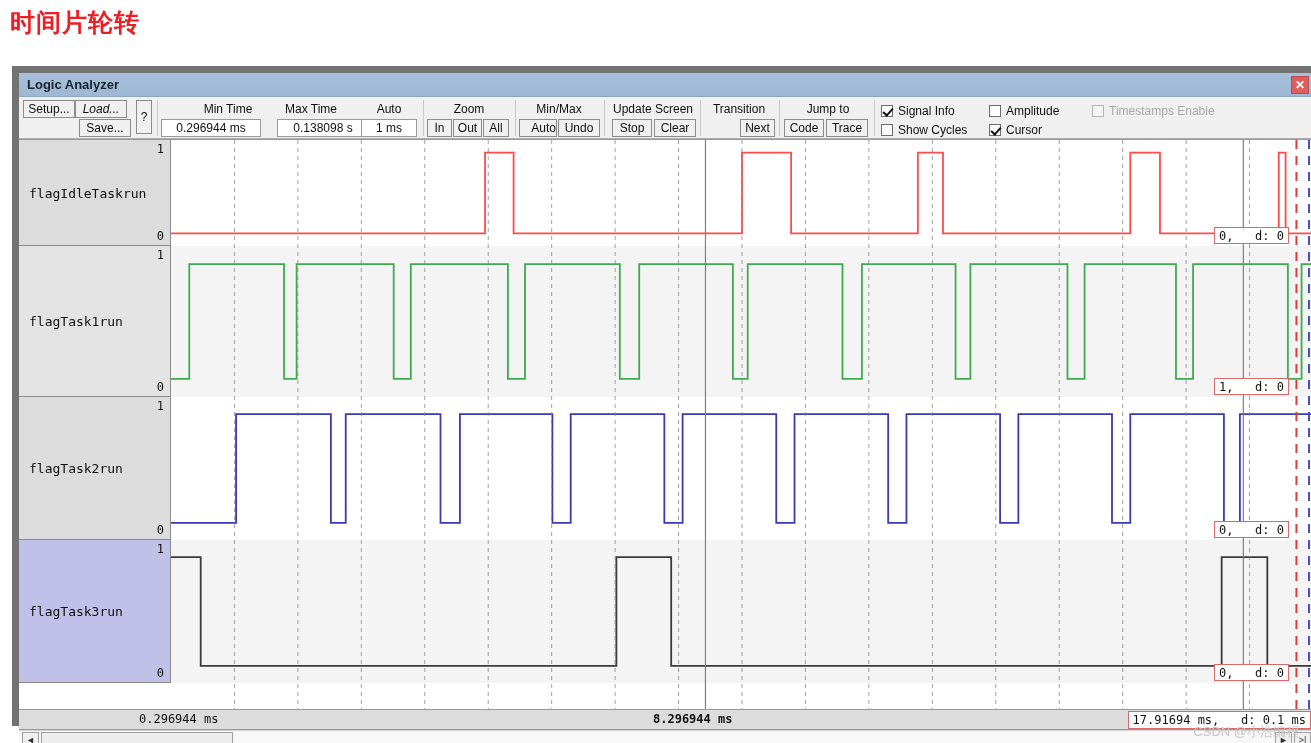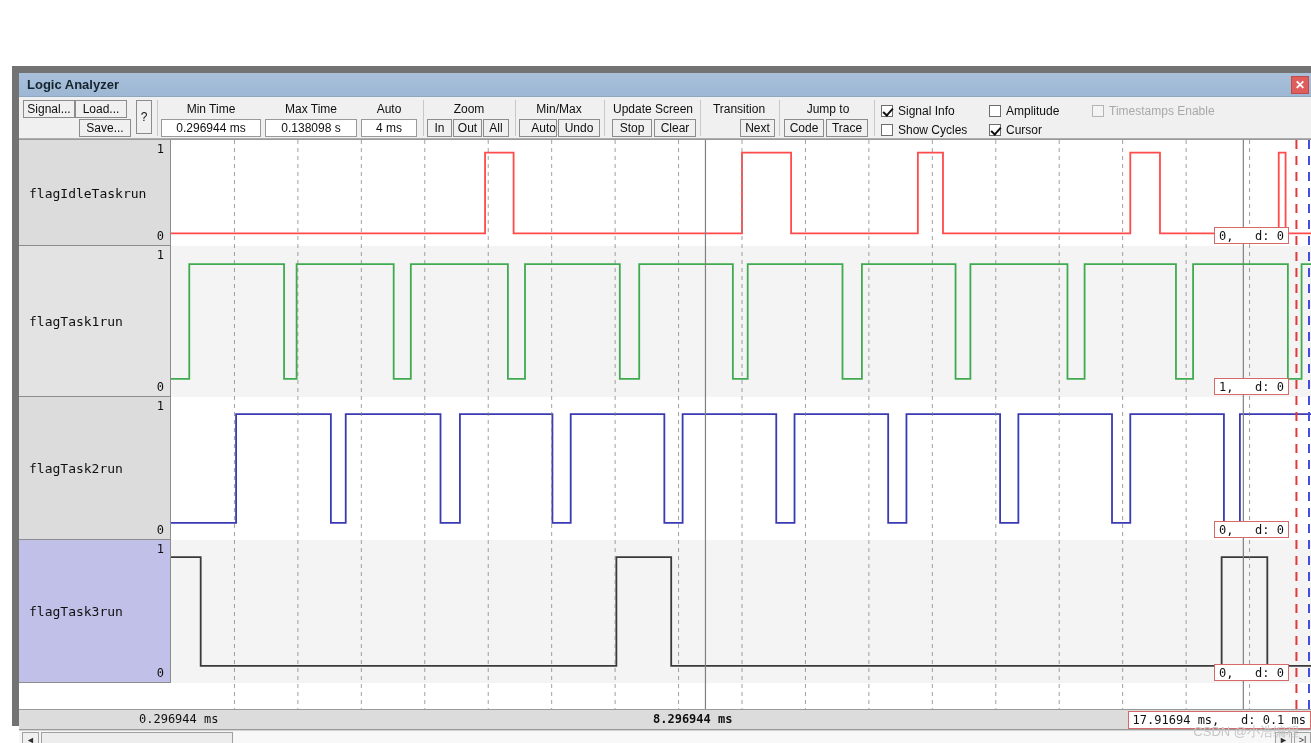--- a/index.html
+++ b/index.html
@@ -273,53 +273,54 @@
     font-size: 13px;
     color: #c6c6c6;
     white-space: nowrap;
   }
 </style>
 </head>
 <body>
 
 <div id="page">
 
+  <div id="page-heading">时间片轮转</div>
 
   <div id="la-window">
 
     <div id="titlebar">
       <span id="titlebar-text">Logic Analyzer</span>
       <div id="close-button">✕</div>
     </div>
 
     <div id="toolbar">
 
       <div class="tb-group" style="left:4px;">
-        <div class="btn" style="position:absolute;left:0;top:2px;width:52px;">Signal...</div>
-        <div class="btn" style="position:absolute;left:52px;top:2px;width:52px;">Load...</div>
+        <div class="btn" style="position:absolute;left:0;top:2px;width:52px;">Setup...</div>
+        <div class="btn" style="position:absolute;left:52px;top:2px;width:52px;font-style:italic;">Load...</div>
         <div class="btn" style="position:absolute;left:56px;top:21px;width:52px;">Save...</div>
       </div>
 
       <div class="btn" style="position:absolute;left:117px;top:3px;width:16px;height:34px;line-height:32px;">?</div>
 
       <div class="tb-sep" style="left:138px;"></div>
 
       <div class="tb-group" style="left:142px;">
-        <div class="grp-label" style="position:absolute;left:0;top:4px;width:100px;">Min Time</div>
+        <div class="grp-label" style="position:absolute;left:17px;top:4px;width:100px;">Min Time</div>
         <div class="field" style="position:absolute;left:0;top:21px;width:100px;">0.296944 ms</div>
       </div>
 
       <div class="tb-group" style="left:246px;">
         <div class="grp-label" style="position:absolute;left:0;top:4px;width:92px;">Max Time</div>
-        <div class="field" style="position:absolute;left:0;top:21px;width:92px;">0.138098 s</div>
+        <div class="field" style="position:absolute;left:12px;top:21px;width:92px;">0.138098 s</div>
       </div>
 
       <div class="tb-group" style="left:342px;">
         <div class="grp-label" style="position:absolute;left:0;top:4px;width:56px;">Auto</div>
-        <div class="field" style="position:absolute;left:0;top:21px;width:56px;">4 ms</div>
+        <div class="field" style="position:absolute;left:0;top:21px;width:56px;">1 ms</div>
       </div>
 
       <div class="tb-sep" style="left:404px;"></div>
 
       <div class="tb-group" style="left:408px;">
         <div class="grp-label" style="position:absolute;left:0;top:4px;width:84px;">Zoom</div>
         <div class="btn" style="position:absolute;left:0;top:21px;width:25px;">In</div>
         <div class="btn" style="position:absolute;left:26px;top:21px;width:29px;">Out</div>
         <div class="btn" style="position:absolute;left:56px;top:21px;width:26px;">All</div>
       </div>

